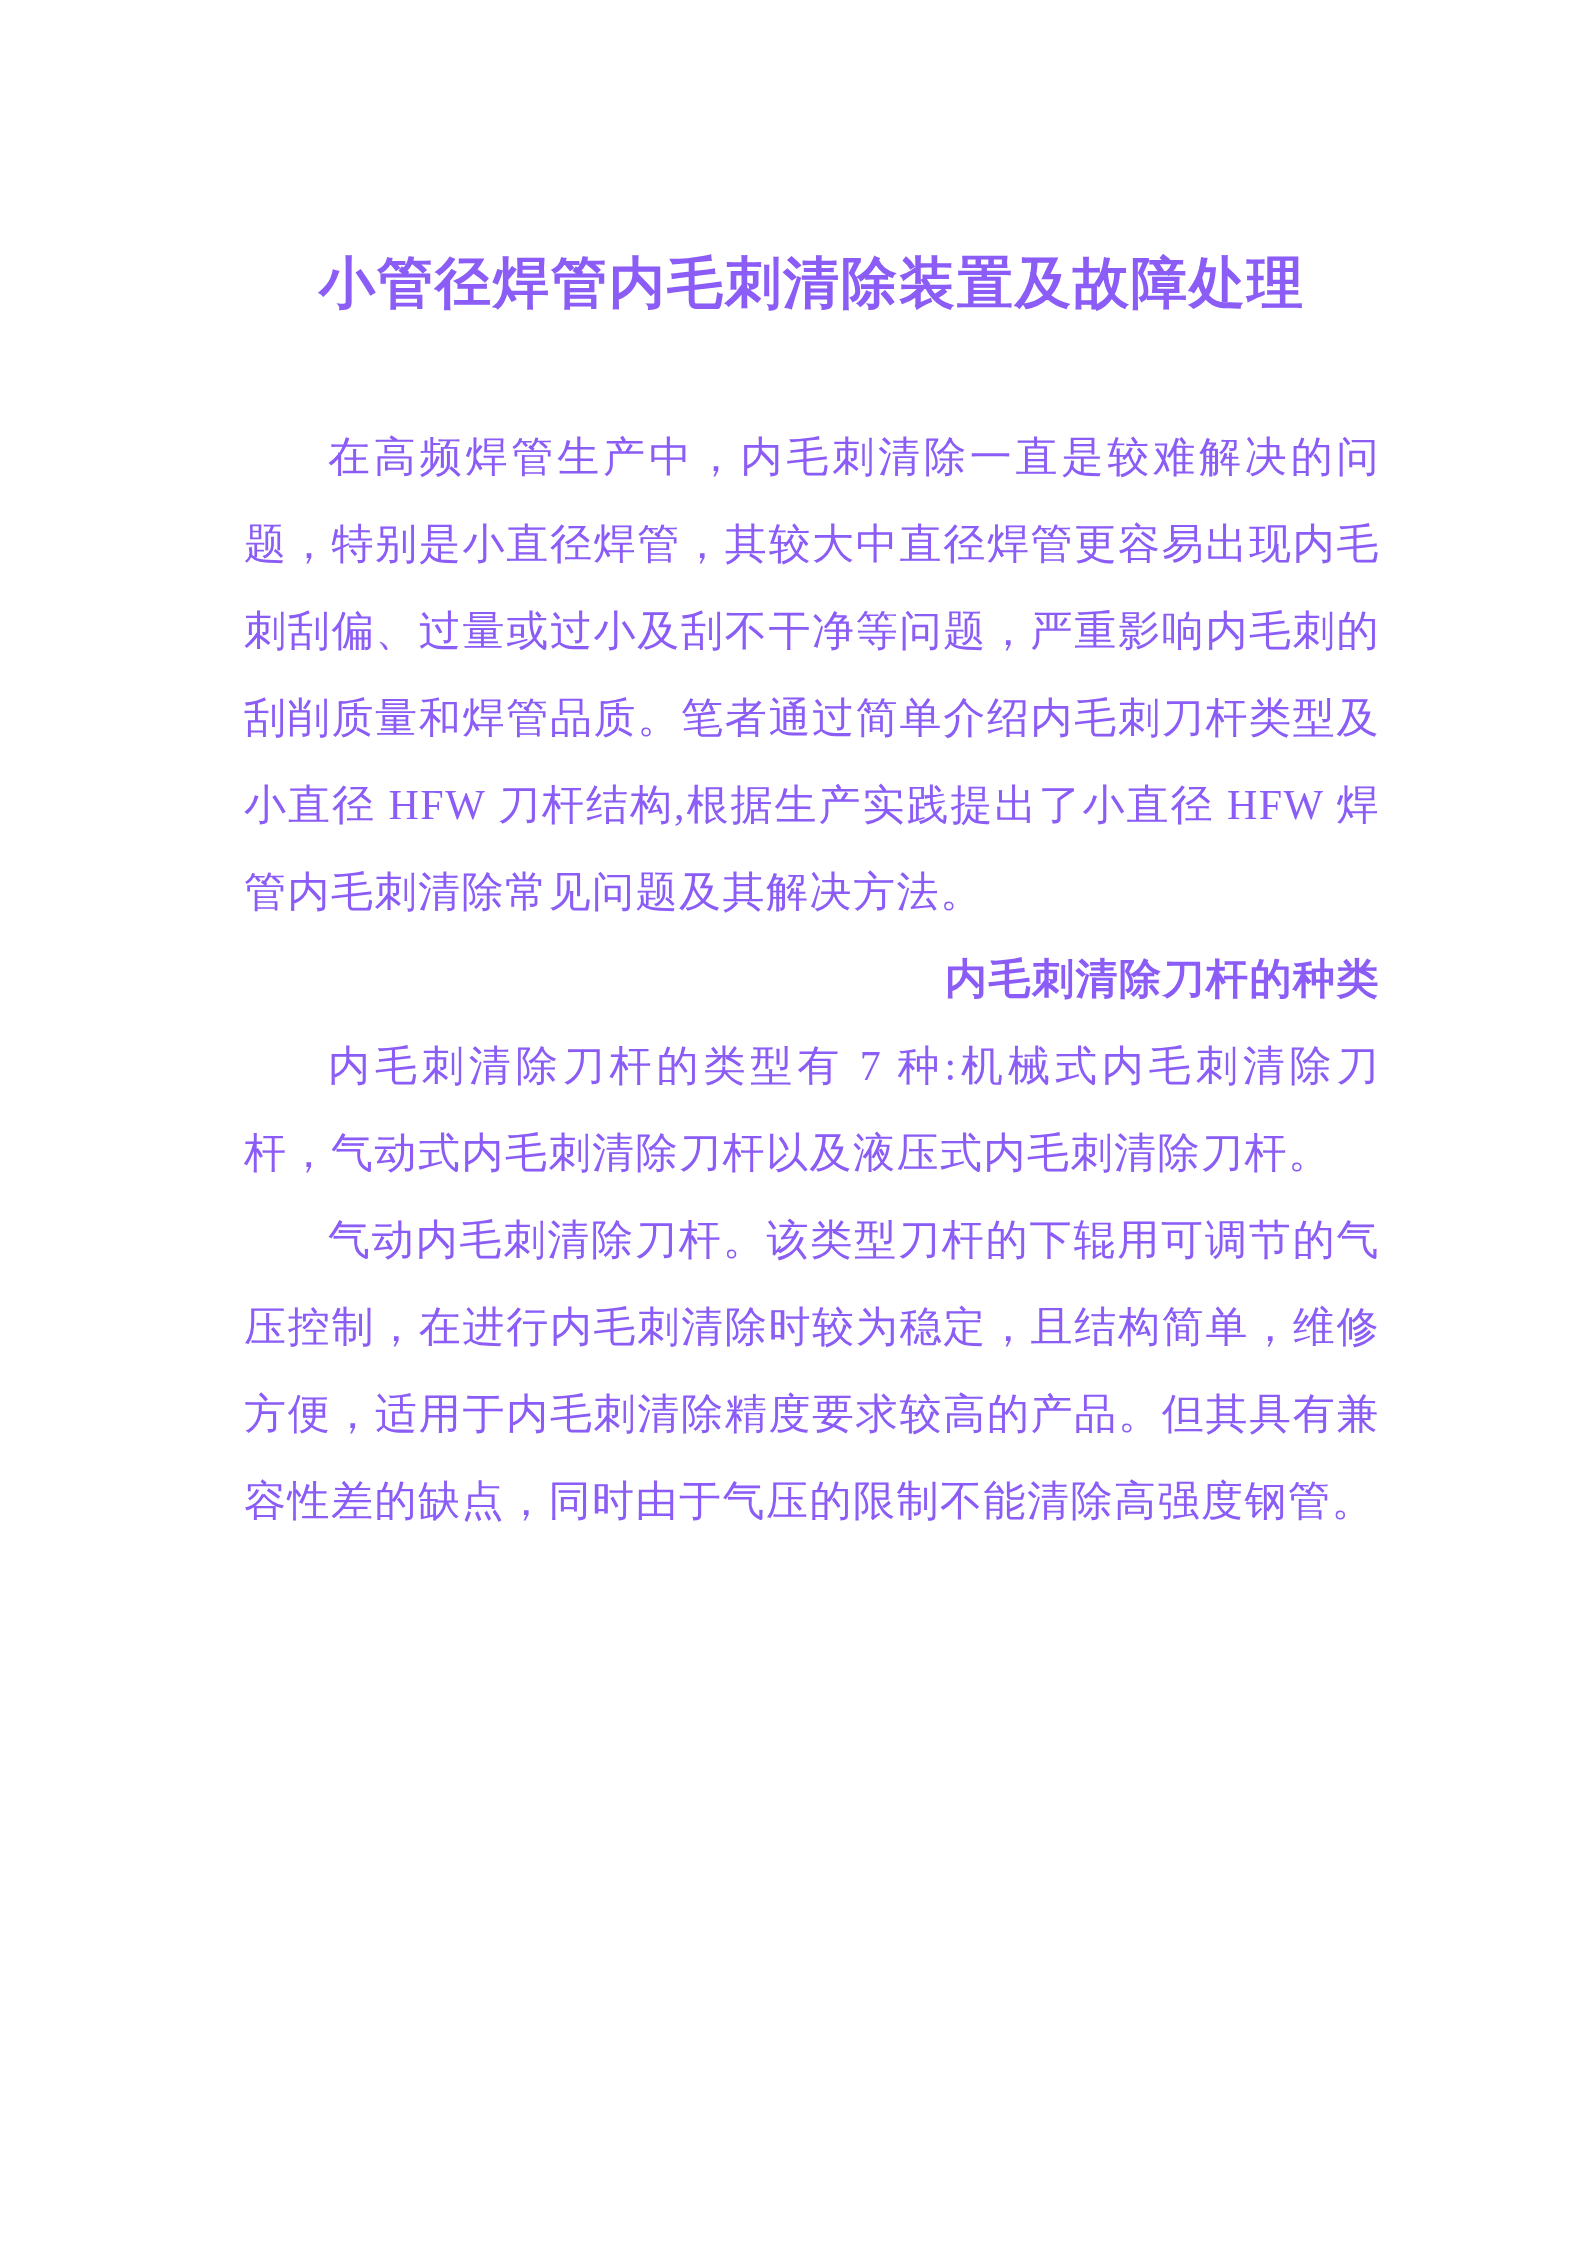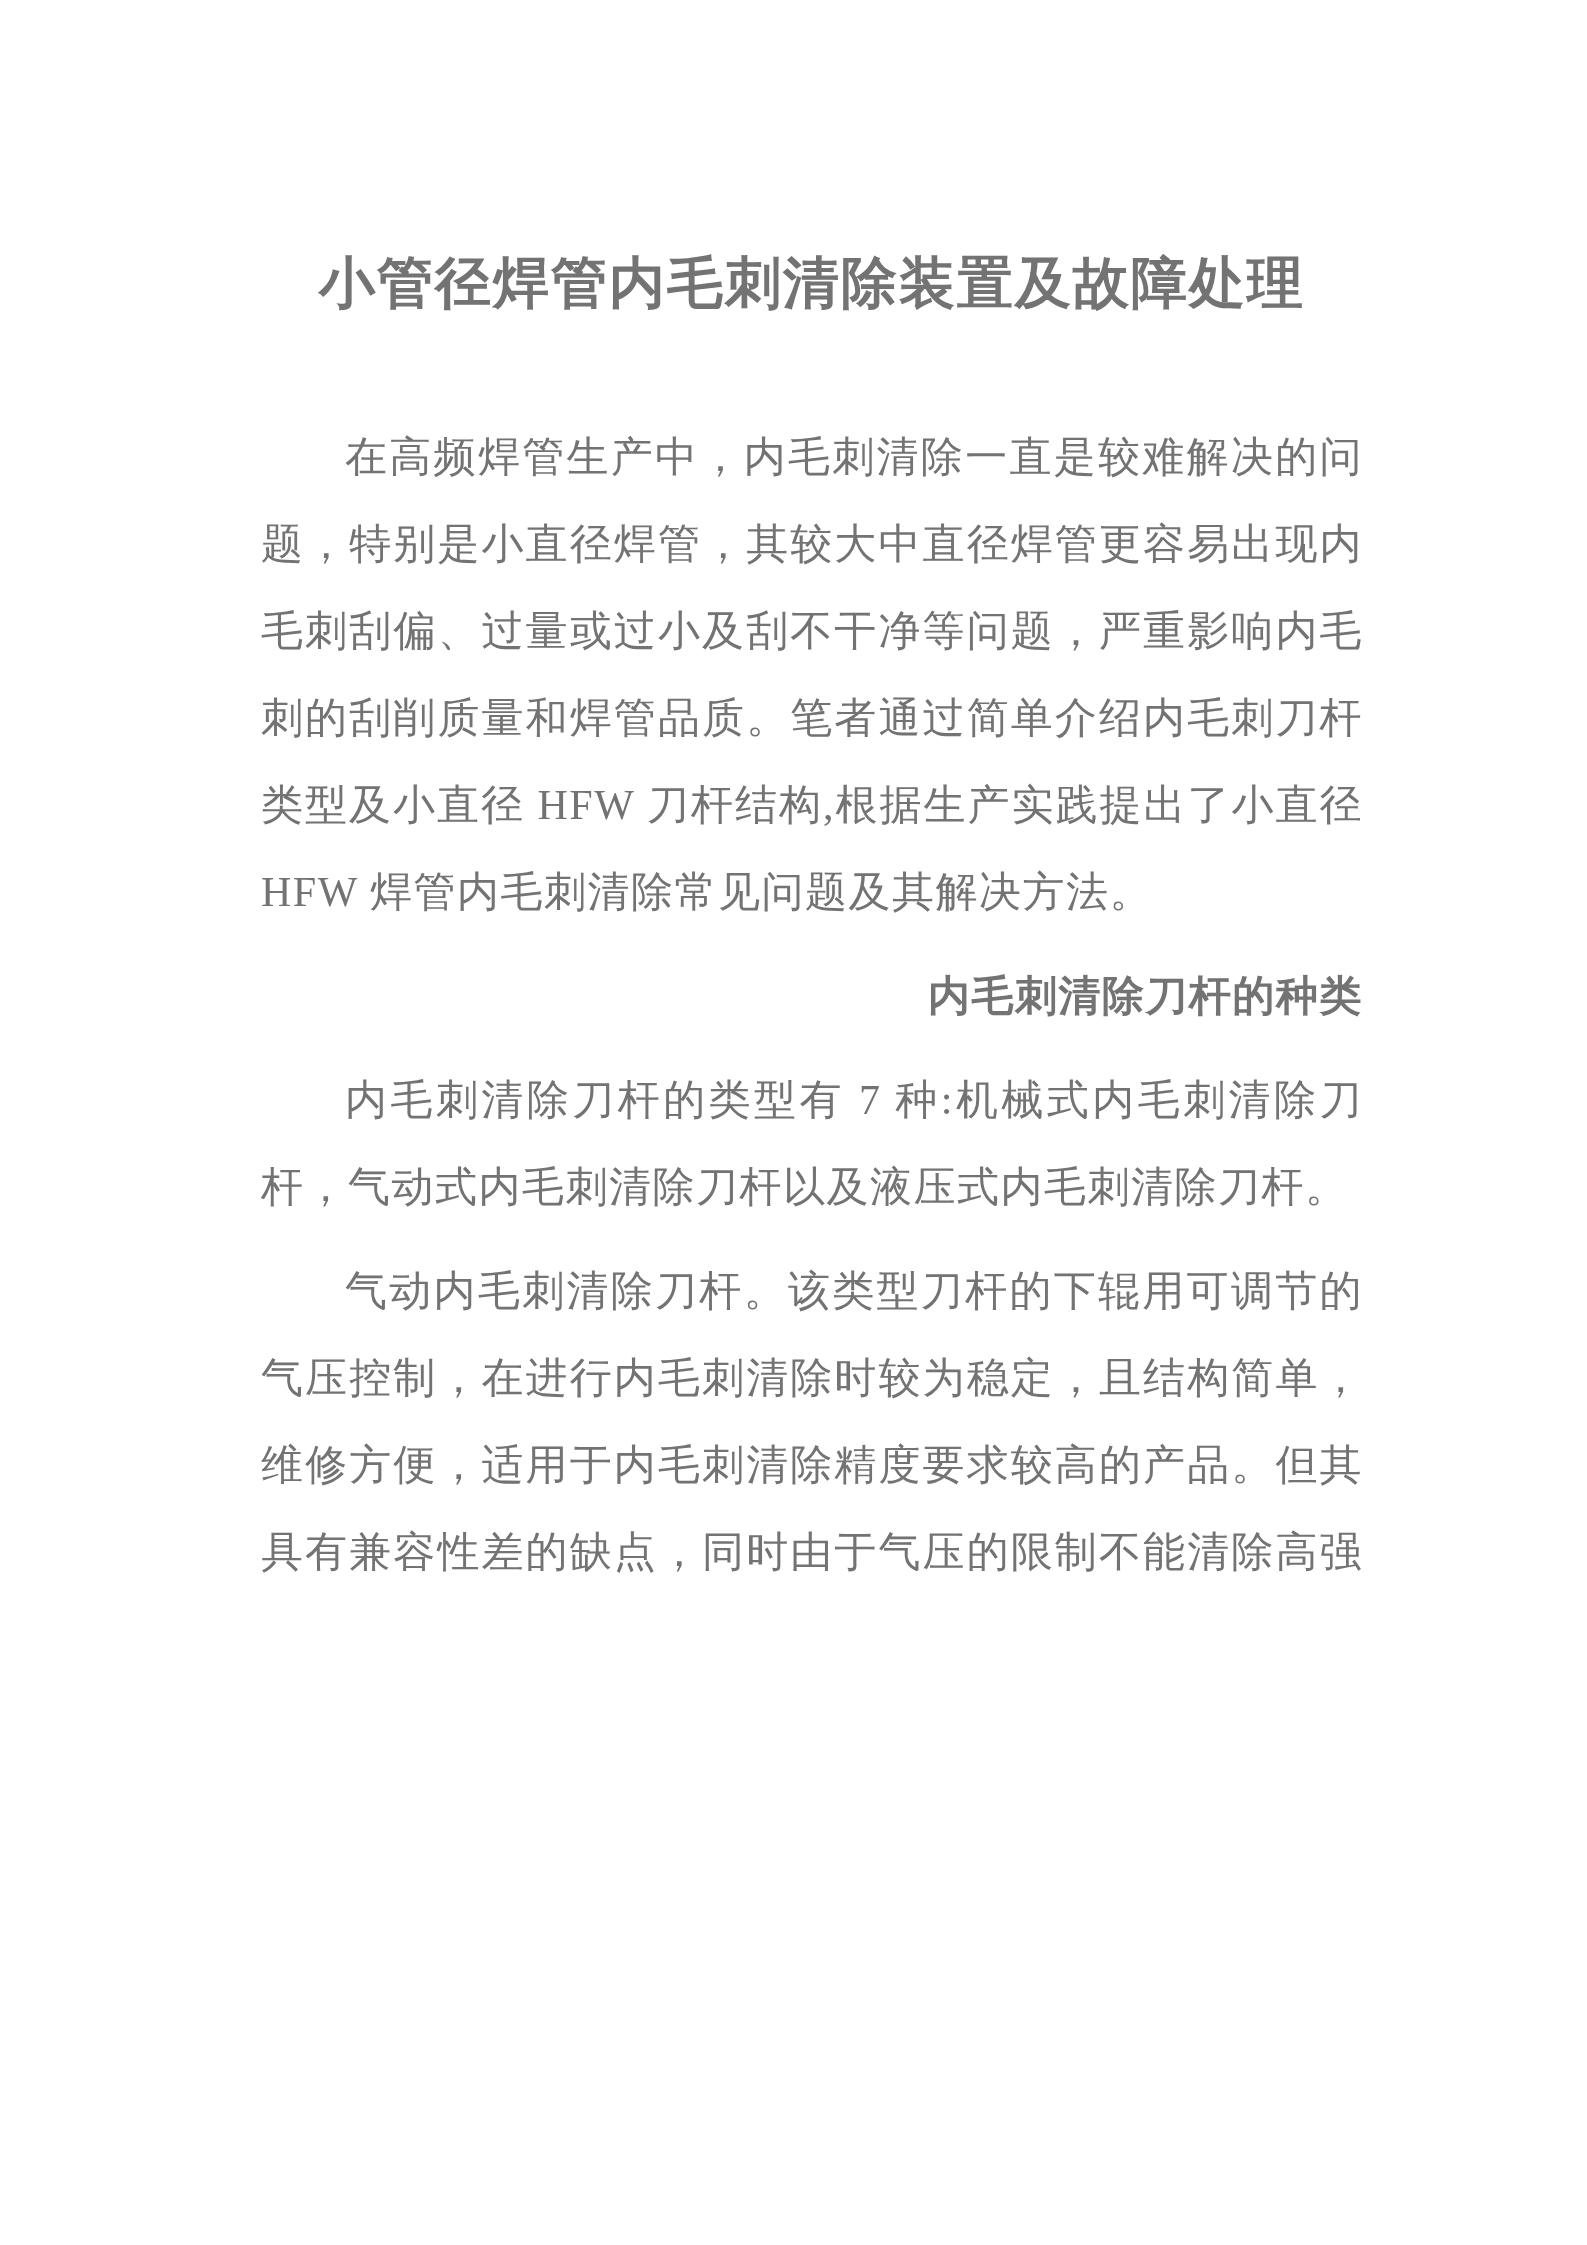--- a/index.html
+++ b/index.html
@@ -7,39 +7,39 @@
     padding: 0;
     background: #ffffff;
   }
   .page {
     position: relative;
     width: 1587px;
     height: 1580px;
     background: #ffffff;
     overflow: hidden;
     font-family: "Liberation Serif", serif;
-    color: #737373;
+    color: #8b5cf6;
   }
   .content {
     position: absolute;
     left: 244px;
     top: 248px;
     width: 1136px;
   }
   .doc-title {
     margin: 0 0 96px 0;
     text-align: center;
     font-size: 56px;
     line-height: 1.25;
     font-weight: bold;
     letter-spacing: 2px;
     white-space: nowrap;
   }
   .para {
-    margin: 17px;
+    margin: 0;
     font-size: 42px;
     line-height: 87px;
     text-align: justify;
     text-justify: inter-character;
     text-indent: 2em;
     letter-spacing: 1.5px;
     word-break: break-all;
   }
   .para.heading {
     font-weight: bold;

